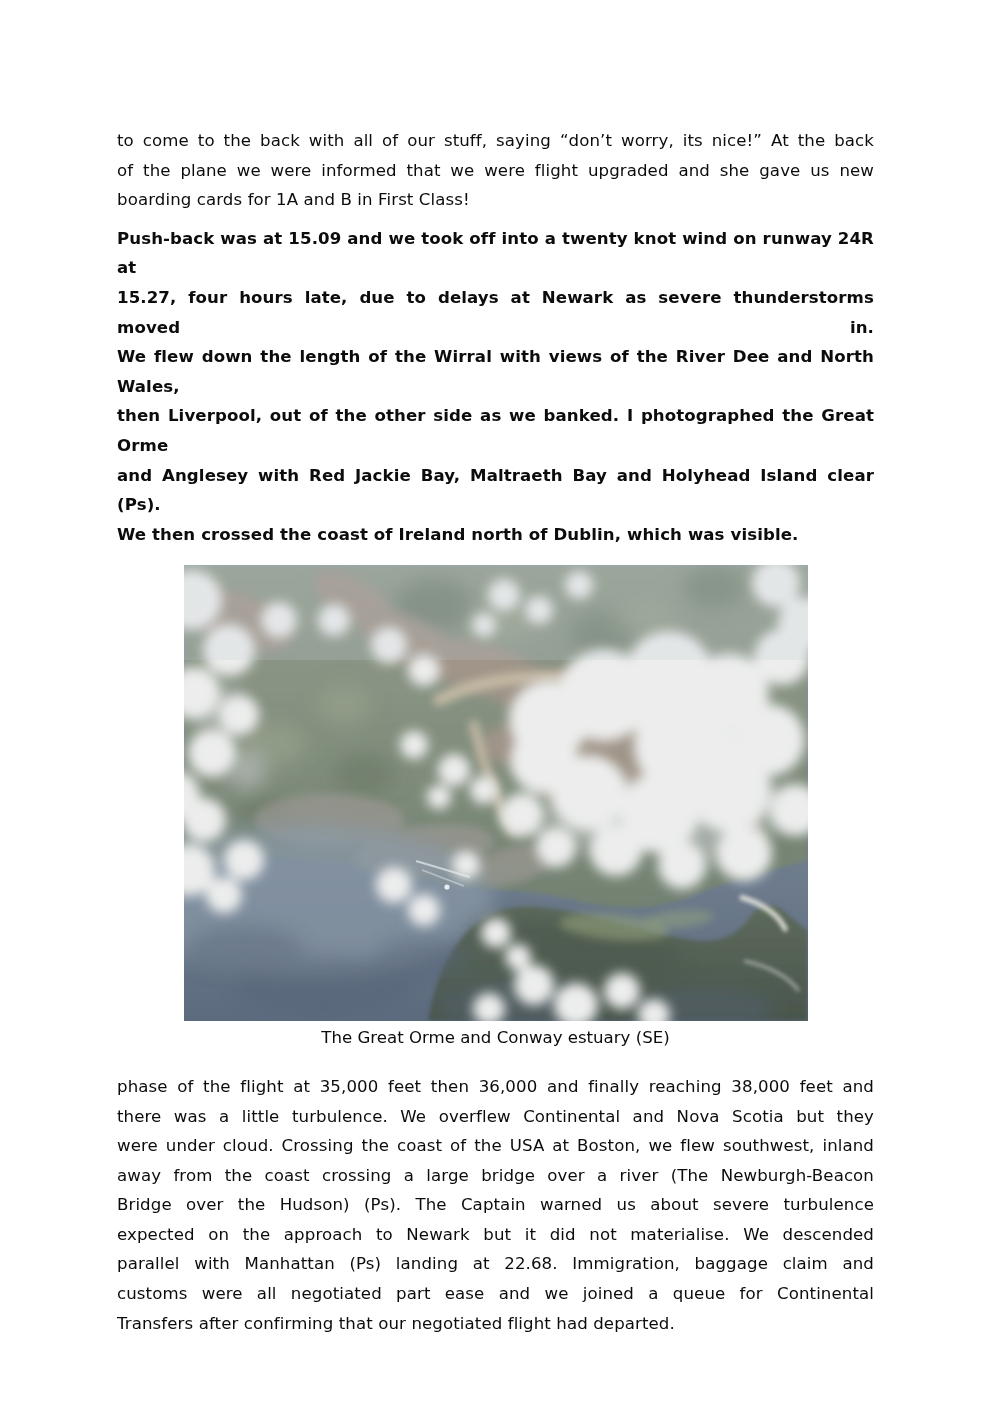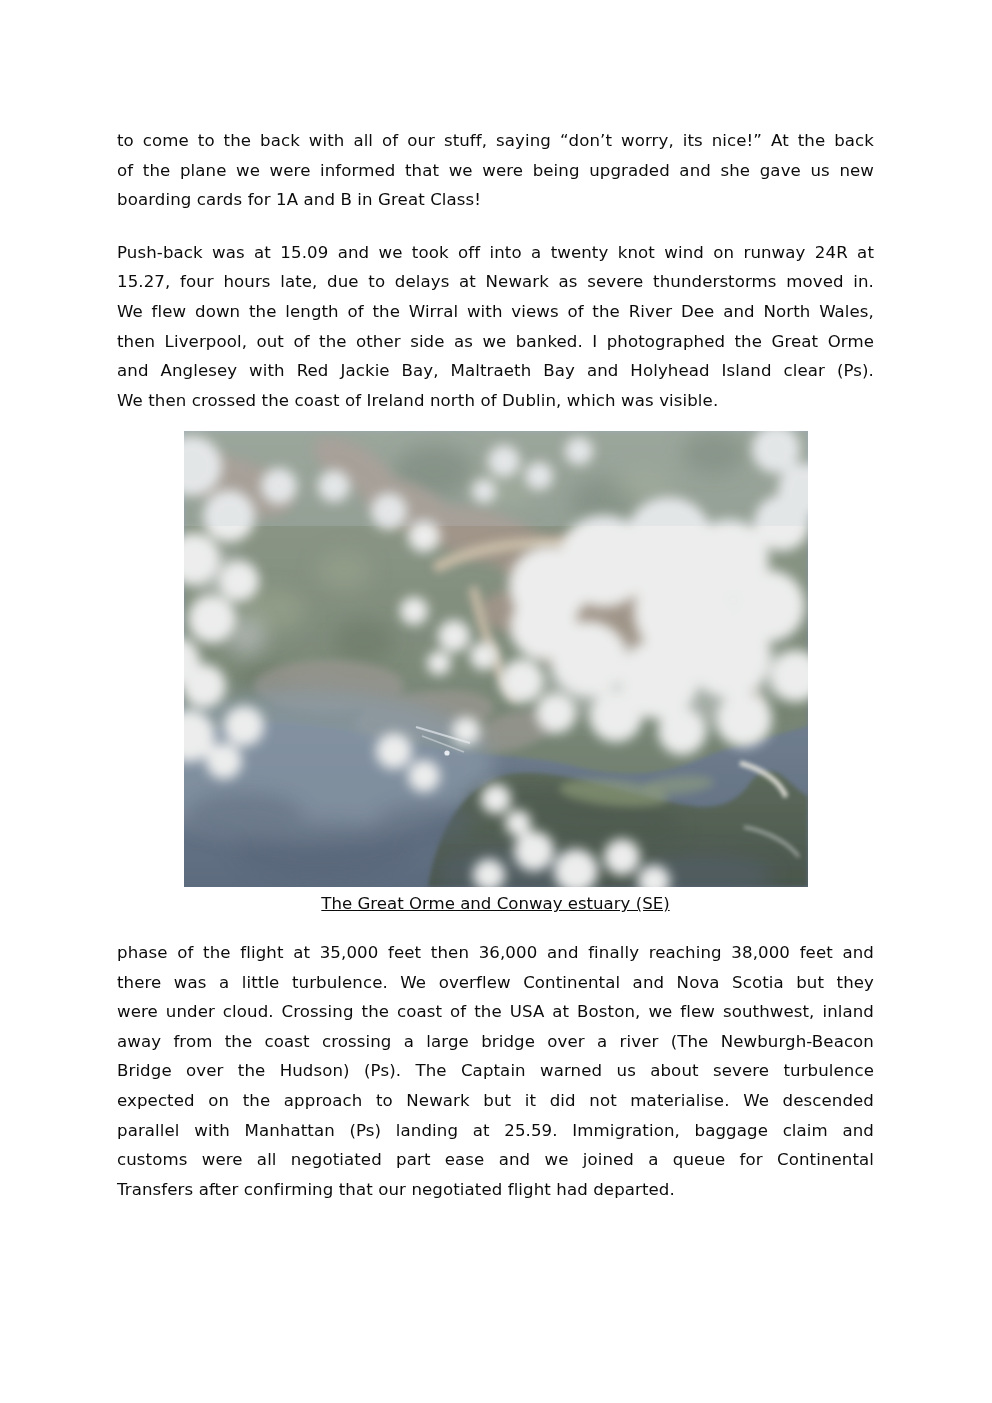--- a/index.html
+++ b/index.html
@@ -8,21 +8,21 @@
     width: 992px;
     height: 1403px;
     box-sizing: border-box;
     padding: 126px 118px 3px 117px;
     background: #ffffff;
     font-family: "DejaVu Sans", sans-serif;
     color: #0c0c0c;
     overflow: hidden;
   }
   .para { margin: 0; }
-  .para + .para { margin-top: 23px; }
+  .para + .para { margin-top: 9px; font-weight: bold; }
   .line {
     font-size: 16.6px;
     line-height: 29.6px;
     text-align: justify;
     text-align-last: justify;
     white-space: normal;
     letter-spacing: 0.1px;
   }
   .line.last { text-align-last: left; }
   figure.aerial-figure {
@@ -35,42 +35,41 @@
     margin: 0 auto;
     overflow: hidden;
     background: #8794a2;
   }
   .photo-frame svg { display: block; width: 100%; height: 100%; }
   figcaption.photo-caption {
     margin-top: 2px;
     font-size: 16.6px;
     line-height: 29.6px;
     text-align: center;
-    text-decoration: underline;
   }
   .para.after-figure { margin-top: 19px; }
 
   
   .cloud        { fill: var(--c-cloud-white,  #f4f3f0); }
   .cloud-shadow { fill: var(--c-cloud-shadow, #c9cbcb); }
   .estuary      { fill: var(--c-estuary-brown,#9b8878); }
   .sand         { stroke: var(--c-sand,       #c7b69b); fill: none; stroke-linecap: round; }
   .town         { fill: var(--c-town,         #9a9089); }
   .sea-dark-patch { fill: var(--c-sea-dark,   #3e4c60); }
   .bay          { fill: var(--c-sea-light,    #7e8e9d); }
 </style>
 </head>
 <body>
 
 <div class="page">
 
   <div class="para">
     <div class="line">to come to the back with all of our stuff, saying “don’t worry, its nice!” At the back</div>
-    <div class="line">of the plane we were informed that we were being upgraded and she gave us new</div>
-    <div class="line last">boarding cards for 1A and B in Great Class!</div>
+    <div class="line">of the plane we were informed that we were flight upgraded and she gave us new</div>
+    <div class="line last">boarding cards for 1A and B in First Class!</div>
   </div>
 
   <div class="para">
     <div class="line">Push-back was at 15.09 and we took off into a twenty knot wind on runway 24R at</div>
     <div class="line">15.27, four hours late, due to delays at Newark as severe thunderstorms moved in.</div>
     <div class="line">We flew down the length of the Wirral with views of the River Dee and North Wales,</div>
     <div class="line">then Liverpool, out of the other side as we banked. I photographed the Great Orme</div>
     <div class="line">and Anglesey with Red Jackie Bay, Maltraeth Bay and Holyhead Island clear (Ps).</div>
     <div class="line last">We then crossed the coast of Ireland north of Dublin, which was visible.</div>
   </div>
@@ -253,18 +252,18 @@
     <figcaption class="photo-caption">The Great Orme and Conway estuary (SE)</figcaption>
   </figure>
 
   <div class="para after-figure">
     <div class="line">phase of the flight at 35,000 feet then 36,000 and finally reaching 38,000 feet and</div>
     <div class="line">there was a little turbulence. We overflew Continental and Nova Scotia but they</div>
     <div class="line">were under cloud. Crossing the coast of the USA at Boston, we flew southwest, inland</div>
     <div class="line">away from the coast crossing a large bridge over a river (The Newburgh-Beacon</div>
     <div class="line">Bridge over the Hudson) (Ps). The Captain warned us about severe turbulence</div>
     <div class="line">expected on the approach to Newark but it did not materialise. We descended</div>
-    <div class="line">parallel with Manhattan (Ps) landing at 25.59. Immigration, baggage claim and</div>
+    <div class="line">parallel with Manhattan (Ps) landing at 22.68. Immigration, baggage claim and</div>
     <div class="line">customs were all negotiated part ease and we joined a queue for Continental</div>
     <div class="line last">Transfers after confirming that our negotiated flight had departed.</div>
   </div>
 
 </div>
 
 </body></html>

